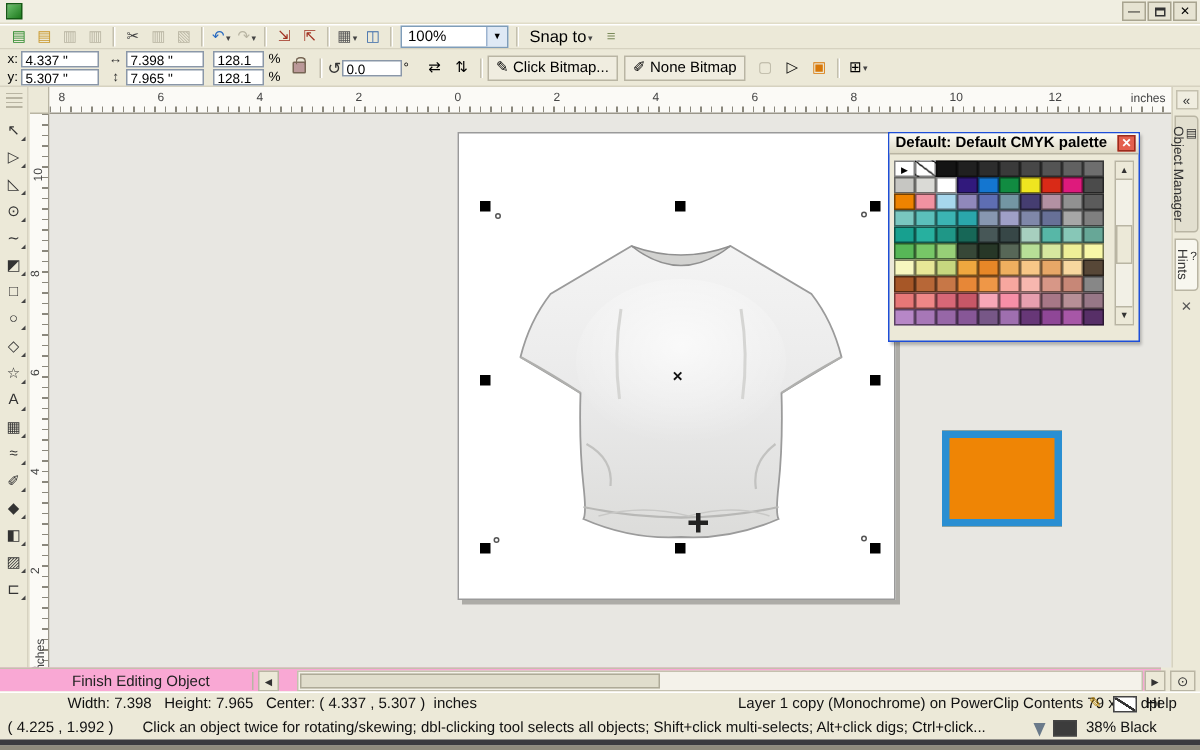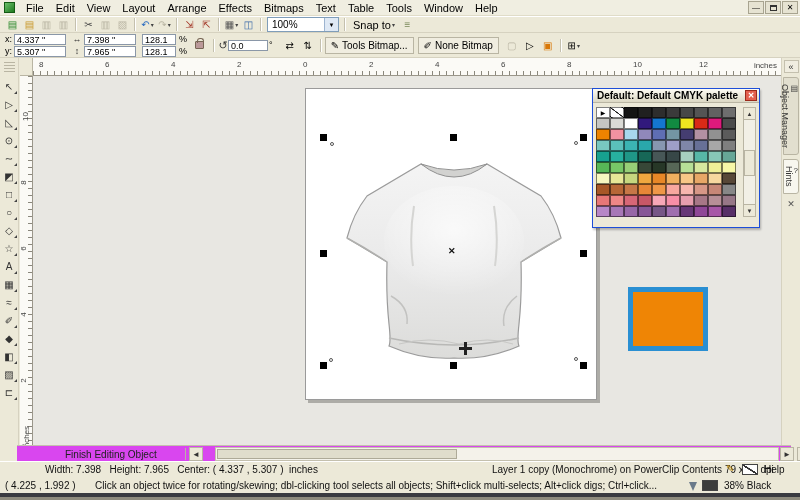--- a/index.html
+++ b/index.html
@@ -87,21 +87,21 @@
 
   
   #dockerbar { left:781px; top:58px; width:19px; height:387px; background:#ece9d8; border-left:1px solid #d6d2c0; }
   #docker-collapse { width:15px; height:13px; margin:2px auto; font-size:9px; text-align:center; line-height:13px; color:#333; border:1px solid #c4c0ae; background:#f0ede0; }
   .vtab { width:16px; margin:4px auto; padding:6px 0; writing-mode:vertical-rl; font-size:9px; color:#333; background:#e2dfcf; border:1px solid #b9b5a3; border-radius:0 3px 3px 0; text-align:center; }
   .vtab.active { background:#f8f7ef; }
   .vtab .tabicon { writing-mode:horizontal-tb; display:block; font-size:8px; margin:0 auto 3px auto; }
   #docker-x { width:14px; height:13px; margin:3px auto; text-align:center; font-size:9px; line-height:13px; color:#555; }
 
   
-  #hscroll-row { left:0; top:445px; width:774px; height:16px; background:#d946ef; border-top:1px solid #c4c0ae;margin-left:17px; }
+  #hscroll-row { left:0; top:445px; width:774px; height:16px; background:#f9a8d4; border-top:1px solid #c4c0ae; }
   #finish-btn { position:absolute; left:40px; top:1px; height:14px; display:flex; align-items:center; padding:0 8px; font-size:10px; color:#222; }
   #pg-sep { position:absolute; left:168px; top:2px; width:1px; height:12px; background:#b9b5a3; }
   .scroll-arrow { position:absolute; top:1px; width:14px; height:14px; background:#ece9d8; border:1px solid #b9b5a3; font-size:8px; text-align:center; line-height:13px; color:#333; }
   #scroll-track { position:absolute; left:198px; top:1px; width:564px; height:14px; background:#f4f2ea; border:1px solid #c4c0ae; }
   #scroll-thumb { position:absolute; left:1px; top:1px; width:240px; height:10px; background:#e0ddcc; border:1px solid #aeaa98; }
   #nav-zoom-btn { position:absolute; left:780px; top:1px; width:17px; height:14px; border:1px solid #b9b5a3; background:#ece9d8; font-size:9px; text-align:center; line-height:13px; color:#333; }
 
   
   #statusbar { left:0; top:461px; width:800px; height:32px; background:#ece9d8; border-top:1px solid #fff; font-size:10px; }
   .sb-row { position:absolute; left:0; width:800px; height:16px; }
@@ -114,34 +114,20 @@
   #bottom-strip { left:0; top:493px; width:800px; height:4px; background:#3a3b40; }
   #bottom-edge { left:0; top:497px; width:800px; height:3px; background:#8e8b7d; }
 </style>
 </head>
 <body>
 
 <div id="app">
 
   <div id="menubar" class="abs">
     <div id="app-icon"></div>
-    <div id="menu-items" style="display:flex;">
-        <span class="menu-item">File</span>
-        <span class="menu-item">Edit</span>
-        <span class="menu-item">View</span>
-        <span class="menu-item">Layout</span>
-        <span class="menu-item">Arrange</span>
-        <span class="menu-item">Effects</span>
-        <span class="menu-item">Bitmaps</span>
-        <span class="menu-item">Text</span>
-        <span class="menu-item">Table</span>
-        <span class="menu-item">Tools</span>
-        <span class="menu-item">Window</span>
-        <span class="menu-item">Help</span>
-      </div>
     <div id="win-controls">
       <div class="winbtn">—</div>
       <div class="winbtn">
           <span class="restore-box"></span>
         </div>
       <div class="winbtn">✕</div>
     </div>
   </div>
 
   <div id="toolbar" class="abs">
@@ -240,21 +226,21 @@
     <div id="lock-icon"></div>
     <div class="tsep"></div>
     <span class="ficon" style="font-size:11px;">↺</span>
     <span class="field w40">0.0</span>
     <span class="pct">°</span>
     <span class="pb-icon" style="margin-left:8px;">⇄</span>
     <span class="pb-icon">⇅</span>
     <div class="tsep"></div>
     <div class="pb-btn">
       <span>✎</span>
-      <span>Tools Bitmap...</span>
+      <span>Click Bitmap...</span>
     </div>
     <div class="pb-btn">
       <span>✐</span>
       <span>None Bitmap</span>
     </div>
     <span class="pb-icon disabled">▢</span>
     <span class="pb-icon">▷</span>
     <span class="pb-icon orange-glyph">▣</span>
     <div class="tsep"></div>
     <span class="pb-icon">⊞<span class="dd">▾</span></span>

